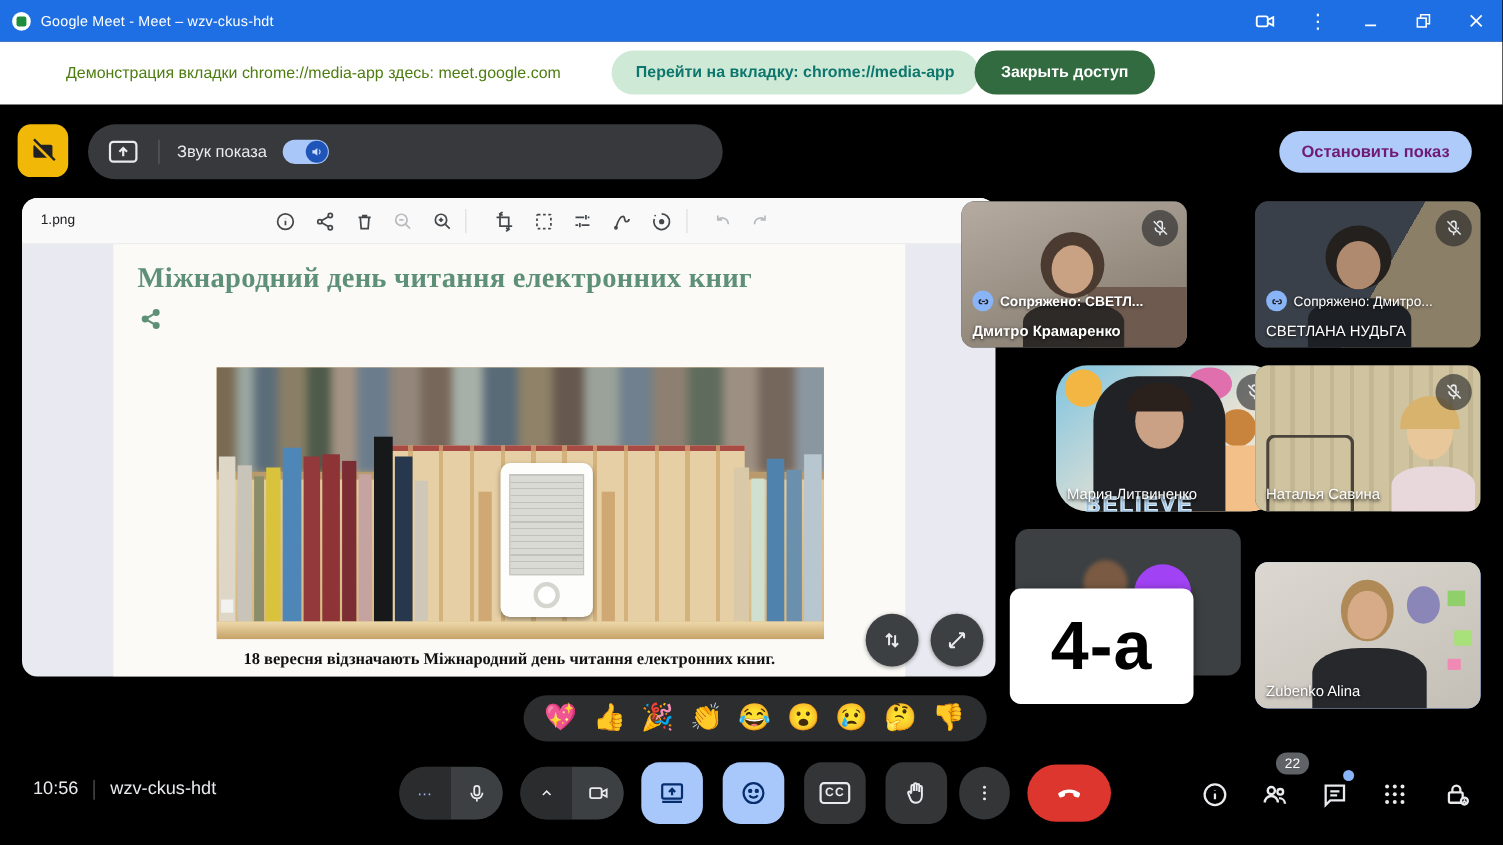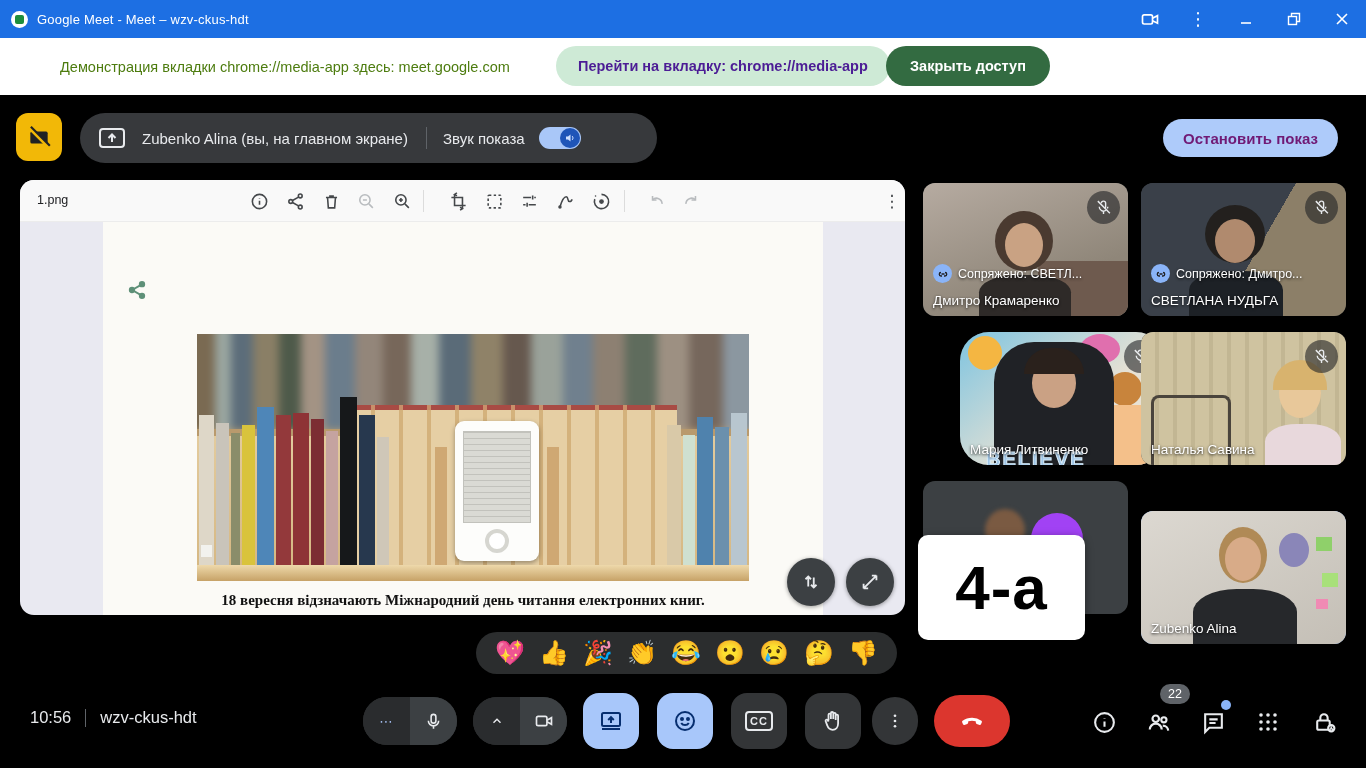--- a/index.html
+++ b/index.html
@@ -14,21 +14,21 @@
              display:flex; align-items:center; justify-content:center; }
   .favicon i { display:block; width:9px; height:9px; border-radius:2px; background:#1e8e3e; }
   .win-title { color:#fff; font-size:13px; margin-left:9px; letter-spacing:.2px; }
   .titlebar-right { position:absolute; right:0; top:0; height:38px; display:flex; align-items:center; gap:0; }
   .tb-btn { width:48px; height:38px; display:flex; align-items:center; justify-content:center; color:#fff; }
 
   
   .banner { left:0; top:38px; width:1366px; height:57px; background:#fff; display:flex; align-items:center; }
   .banner-msg { color:#4d7c0f; font-size:14.5px; margin-left:60px; }
   .btn-goto { position:absolute; left:556px; top:46px; height:40px; padding:0 22px; border-radius:20px;
-              background:#ceead6; border:none; color:#4c1d95; font-size:14.5px; font-weight:bold;
+              background:#ceead6; border:none; color:#0f766e; font-size:14.5px; font-weight:bold;
               font-family:"Liberation Sans",sans-serif; display:flex; align-items:center; }
   .btn-close-access { position:absolute; left:886px; top:46px; height:40px; padding:0 24px; border-radius:20px;
               background:#336b41; border:none; color:#fff; font-size:14.5px; font-weight:bold;
               font-family:"Liberation Sans",sans-serif; display:flex; align-items:center; }
 
   
   .warn-tile { left:16px; top:113px; width:46px; height:48px; border-radius:12px; background:#f2b807;
                display:flex; align-items:center; justify-content:center; }
   .present-pill { left:80px; top:113px; width:577px; height:50px; border-radius:25px; background:#37393c;
                   display:flex; align-items:center; color:#e8eaed; font-size:15px; }
@@ -179,21 +179,20 @@
     <line x1="4.5" y1="2.5" x2="22" y2="20" stroke="#202124" stroke-width="2"></line>
   </svg>
 </div>
 <div class="abs present-pill">
   <span class="present-icon-box">
     <svg width="28" height="22" viewBox="0 0 28 22" fill="none" stroke="#e8eaed" stroke-width="2">
       <rect x="2" y="2" width="24" height="18" rx="3"></rect>
         <path d="M14 15V8M10.5 11L14 7.5 17.5 11"></path>
     </svg>
   </span>
-  <span class="presenter-name">Zubenko Alina (вы, на главном экране)</span>
   <span class="pill-divider"></span>
   <span>Звук показа</span>
   <span class="toggle">
     <span class="knob">
       <svg width="12" height="12" viewBox="0 0 24 24" fill="#cfe0ff">
           <path d="M4 9v6h4l5 4V5L8 9H4z"></path>
           <path d="M16 8a5 5 0 0 1 0 8" stroke="#cfe0ff" stroke-width="2" fill="none"></path>
         </svg>
     </span>
   </span>
@@ -275,20 +274,21 @@
     <button class="vt-icon disabled" style="left:662px;background:none;border:none;">
       <svg width="19" height="19" viewBox="0 0 24 24" fill="none" stroke="currentColor" stroke-width="2">
           <path d="M17 5v5h-5"></path>
           <path d="M17 10A7 7 0 0 0 5 15"></path>
         </svg>
     </button>
     <button class="vt-icon" style="left:862px;background:none;border:none;font-size:17px;">⋮</button>
   </div>
 
   <div class="slide">
+    <div class="slide-title">Міжнародний день читання електронних книг</div>
     <span class="slide-share">
       <svg width="20" height="20" viewBox="0 0 24 24" fill="none" stroke="currentColor" stroke-width="2.4">
           <circle cx="18" cy="5" r="2.6" fill="currentColor"></circle>
           <circle cx="6" cy="12" r="2.6" fill="currentColor"></circle>
           <circle cx="18" cy="19" r="2.6" fill="currentColor"></circle>
           <path d="M8.2 10.8l7.6-4.4M8.2 13.2l7.6 4.4"></path>
         </svg>
     </span>
 
     <div class="book-image">
@@ -332,21 +332,21 @@
   <svg width="22" height="22" viewBox="0 0 24 24" fill="none" stroke="currentColor" stroke-width="2">
       <path d="M9 17V6M6 9l3-3 3 3M15 7v11M12 15l3 3 3-3"></path>
     </svg>
 </button>
 <button class="abs float-btn" style="left:846px; top:558px;">
   <svg width="22" height="22" viewBox="0 0 24 24" fill="none" stroke="currentColor" stroke-width="2">
       <path d="M5 19L19 5M5 19v-5M5 19h5M19 5h-5M19 5v5"></path>
     </svg>
 </button>
 
-<div class="tile" style="left:923px; top:183px;">
+<div class="tile" style="left:874px; top:183px;font-weight:bold;">
   <div class="abs" style="width:100%;height:100%;background:linear-gradient(160deg,#b6aba1,#8f8679 70%);"></div>
   <div class="abs" style="right:0;bottom:0;width:90px;height:55px;background:#6e5a4e;border-radius:8px 0 0 0;"></div>
   <span class="head" style="left:72px;top:28px;width:58px;height:60px;background:#4a3a30;"></span>
   <span class="head" style="left:82px;top:40px;width:38px;height:44px;background:#c9a283;"></span>
   <span class="body" style="left:56px;top:92px;width:92px;height:41px;background:#2e2a28;"></span>
   <span class="mute">
     <svg width="17" height="17" viewBox="0 0 24 24" fill="none" stroke="currentColor" stroke-width="2">
         <path d="M9 6a3 3 0 0 1 6 0v5a3 3 0 0 1-1 2.2M6 11a6 6 0 0 0 9.5 4.9M18 11c0 .8-.2 1.6-.5 2.3M12 17v4"></path>
         <path d="M4 3l17 17"></path>
       </svg>

